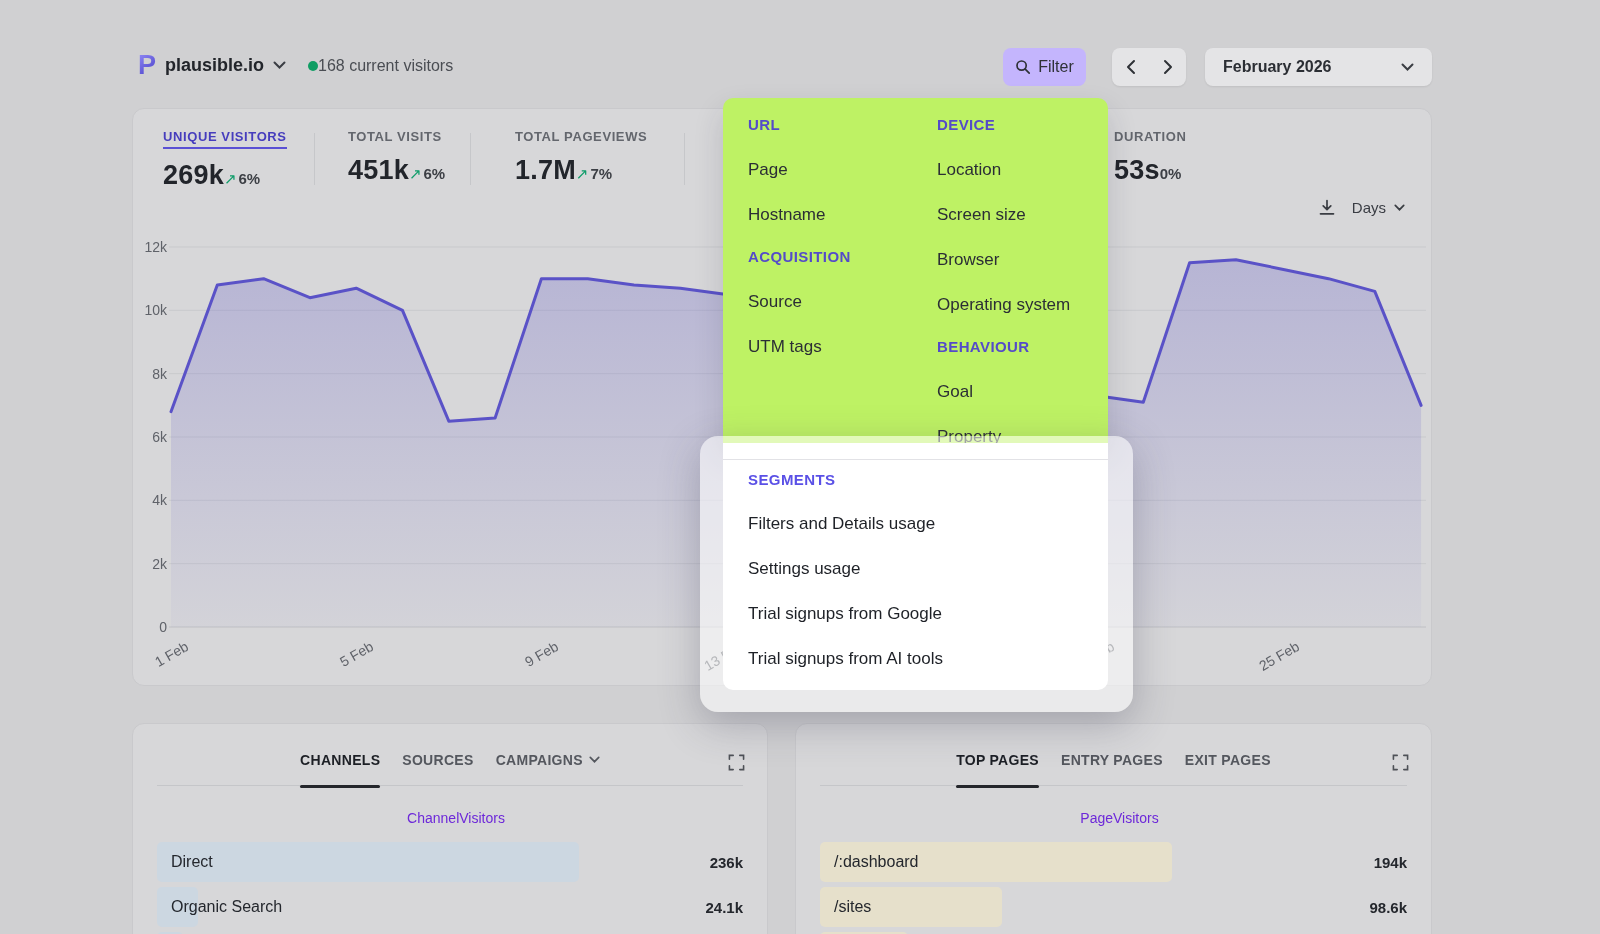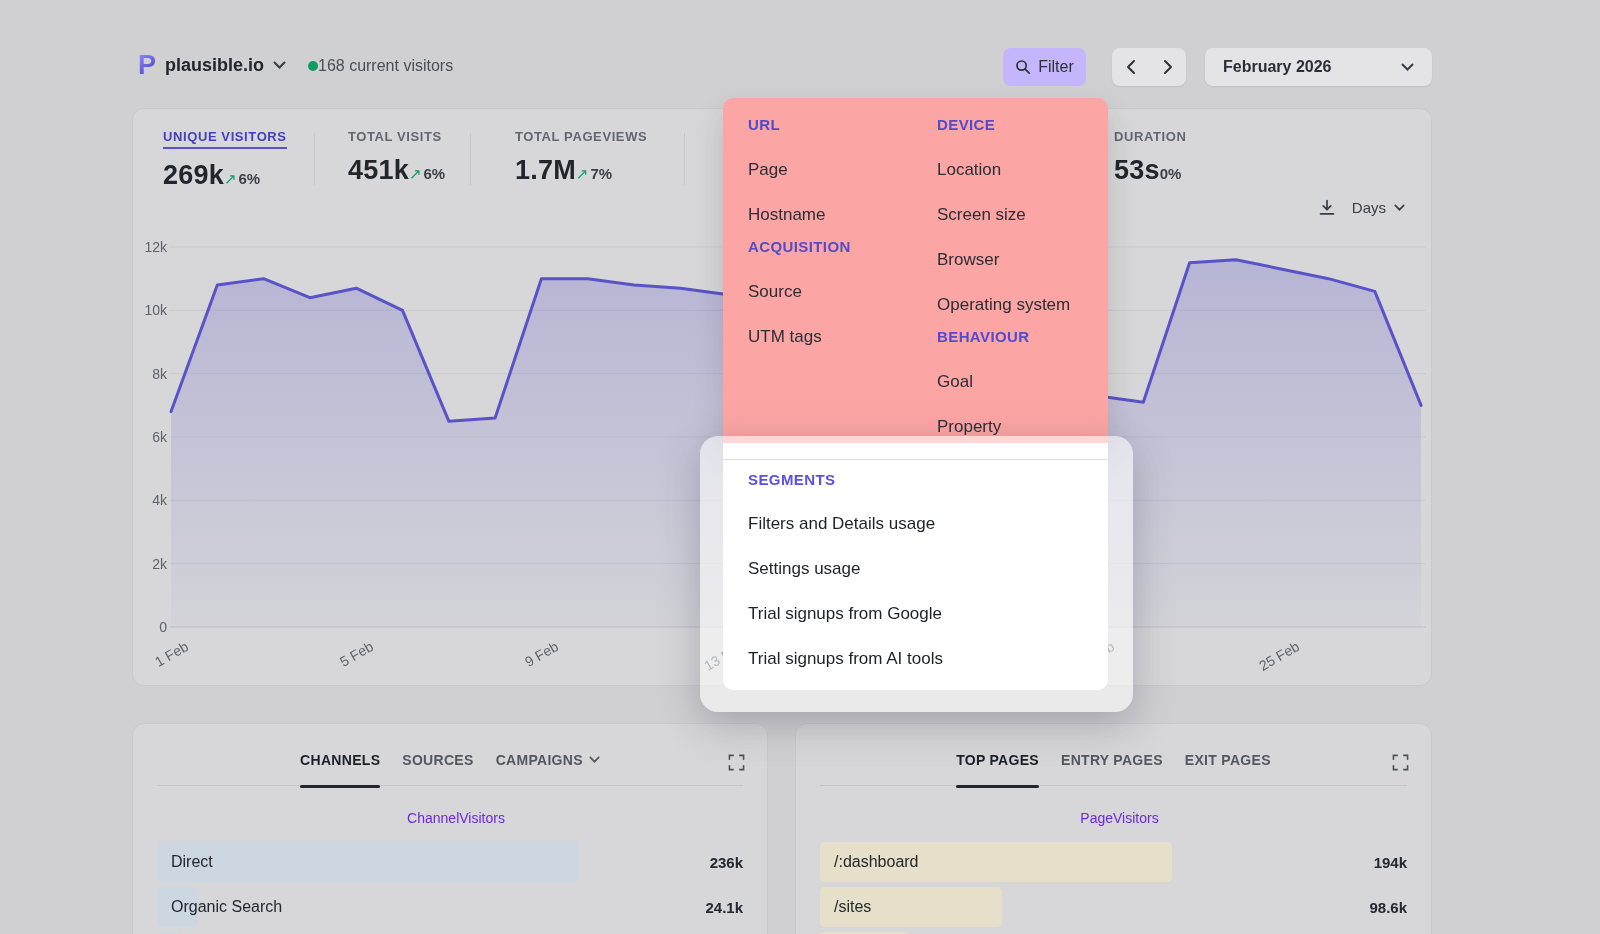--- a/index.html
+++ b/index.html
@@ -49,26 +49,26 @@
     font-size:15px; color:#3a3d44; }
   .interval-label { display:flex; align-items:center; gap:8px; cursor:pointer; }
 
   .chart-wrap { position:absolute; left:0; top:130px; width:1300px; height:430px; }
   .ytick { position:absolute; width:34px; text-align:right; font-size:14px; color:#5f6269; }
   .xtick { position:absolute; width:64px; top:398px; text-align:right; font-size:14px; color:#5f6269;
     transform:rotate(-30deg); transform-origin:right center; white-space:nowrap; }
 
   
   .panel-top { position:absolute; left:723px; top:98px; width:385px; height:345px;
-    background:#fca5a5; border-radius:10px 10px 0 0;
+    background:#bef264; border-radius:10px 10px 0 0;
     box-shadow:0 14px 30px rgba(40,40,55,.16); z-index:4; padding:18px 0 0 25px; }
   .panel-col { position:absolute; top:18px; }
   .panel-col.left { left:25px; }
   .panel-col.right { left:214px; }
-  .f-head { font-size:15px; font-weight:700; letter-spacing:.4px; color:#544bc9; height:20px; margin-top:12px; }
+  .f-head { font-size:15px; font-weight:700; letter-spacing:.4px; color:#544bc9; height:20px; margin-top:22px; }
   .f-head:first-child { margin-top:0; }
   .f-item { font-size:17px; color:#2b2e35; height:21px; margin-top:24px; cursor:pointer; }
 
   .spotlight { position:absolute; left:700px; top:436px; width:433px; height:276px;
     background:rgba(255,255,255,.55); border-radius:18px;
     box-shadow:0 12px 40px rgba(55,55,80,.30); z-index:5; }
   .panel-bottom { position:absolute; left:723px; top:443px; width:385px; height:247px;
     background:#ffffff; border-radius:0 0 10px 10px; z-index:6; }
   .seg-sep { position:absolute; left:0; right:0; top:16px; height:1px; background:#e2e2e6; }
   .seg-body { position:absolute; left:25px; top:28px; right:20px; }

